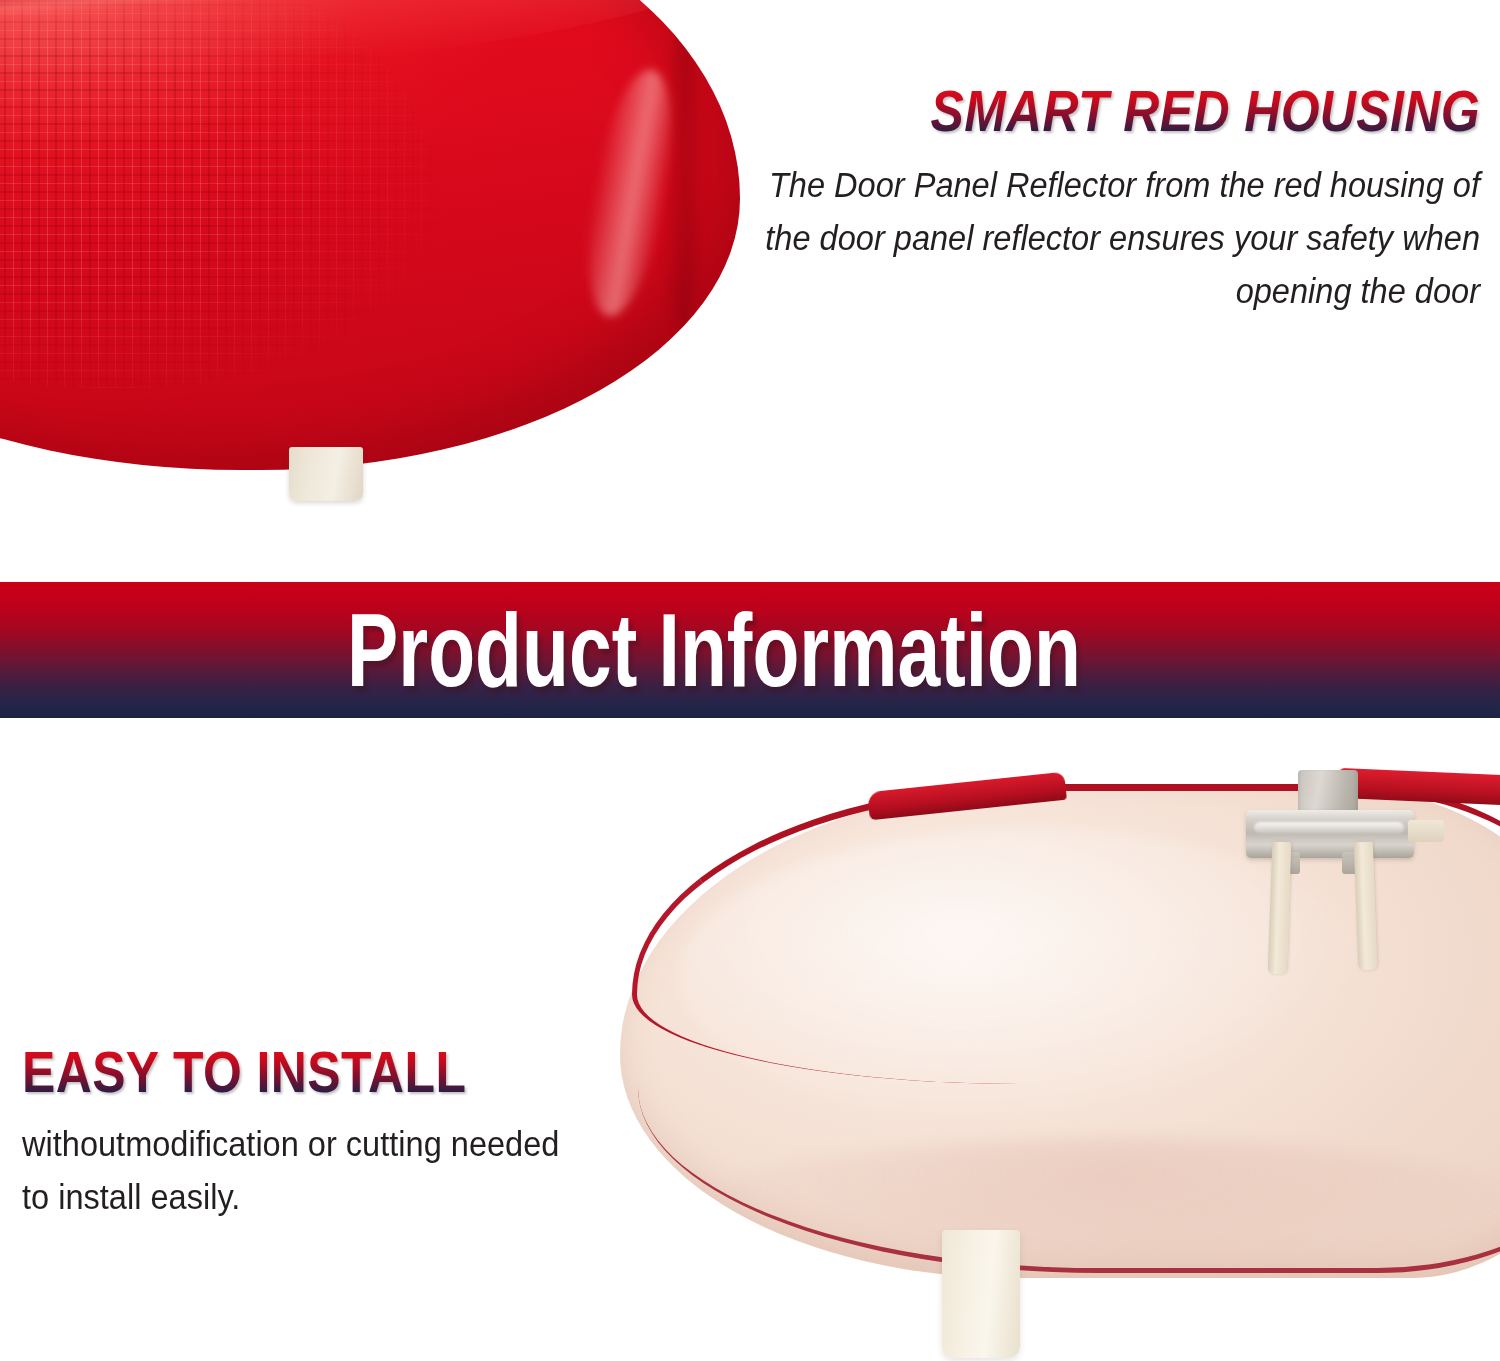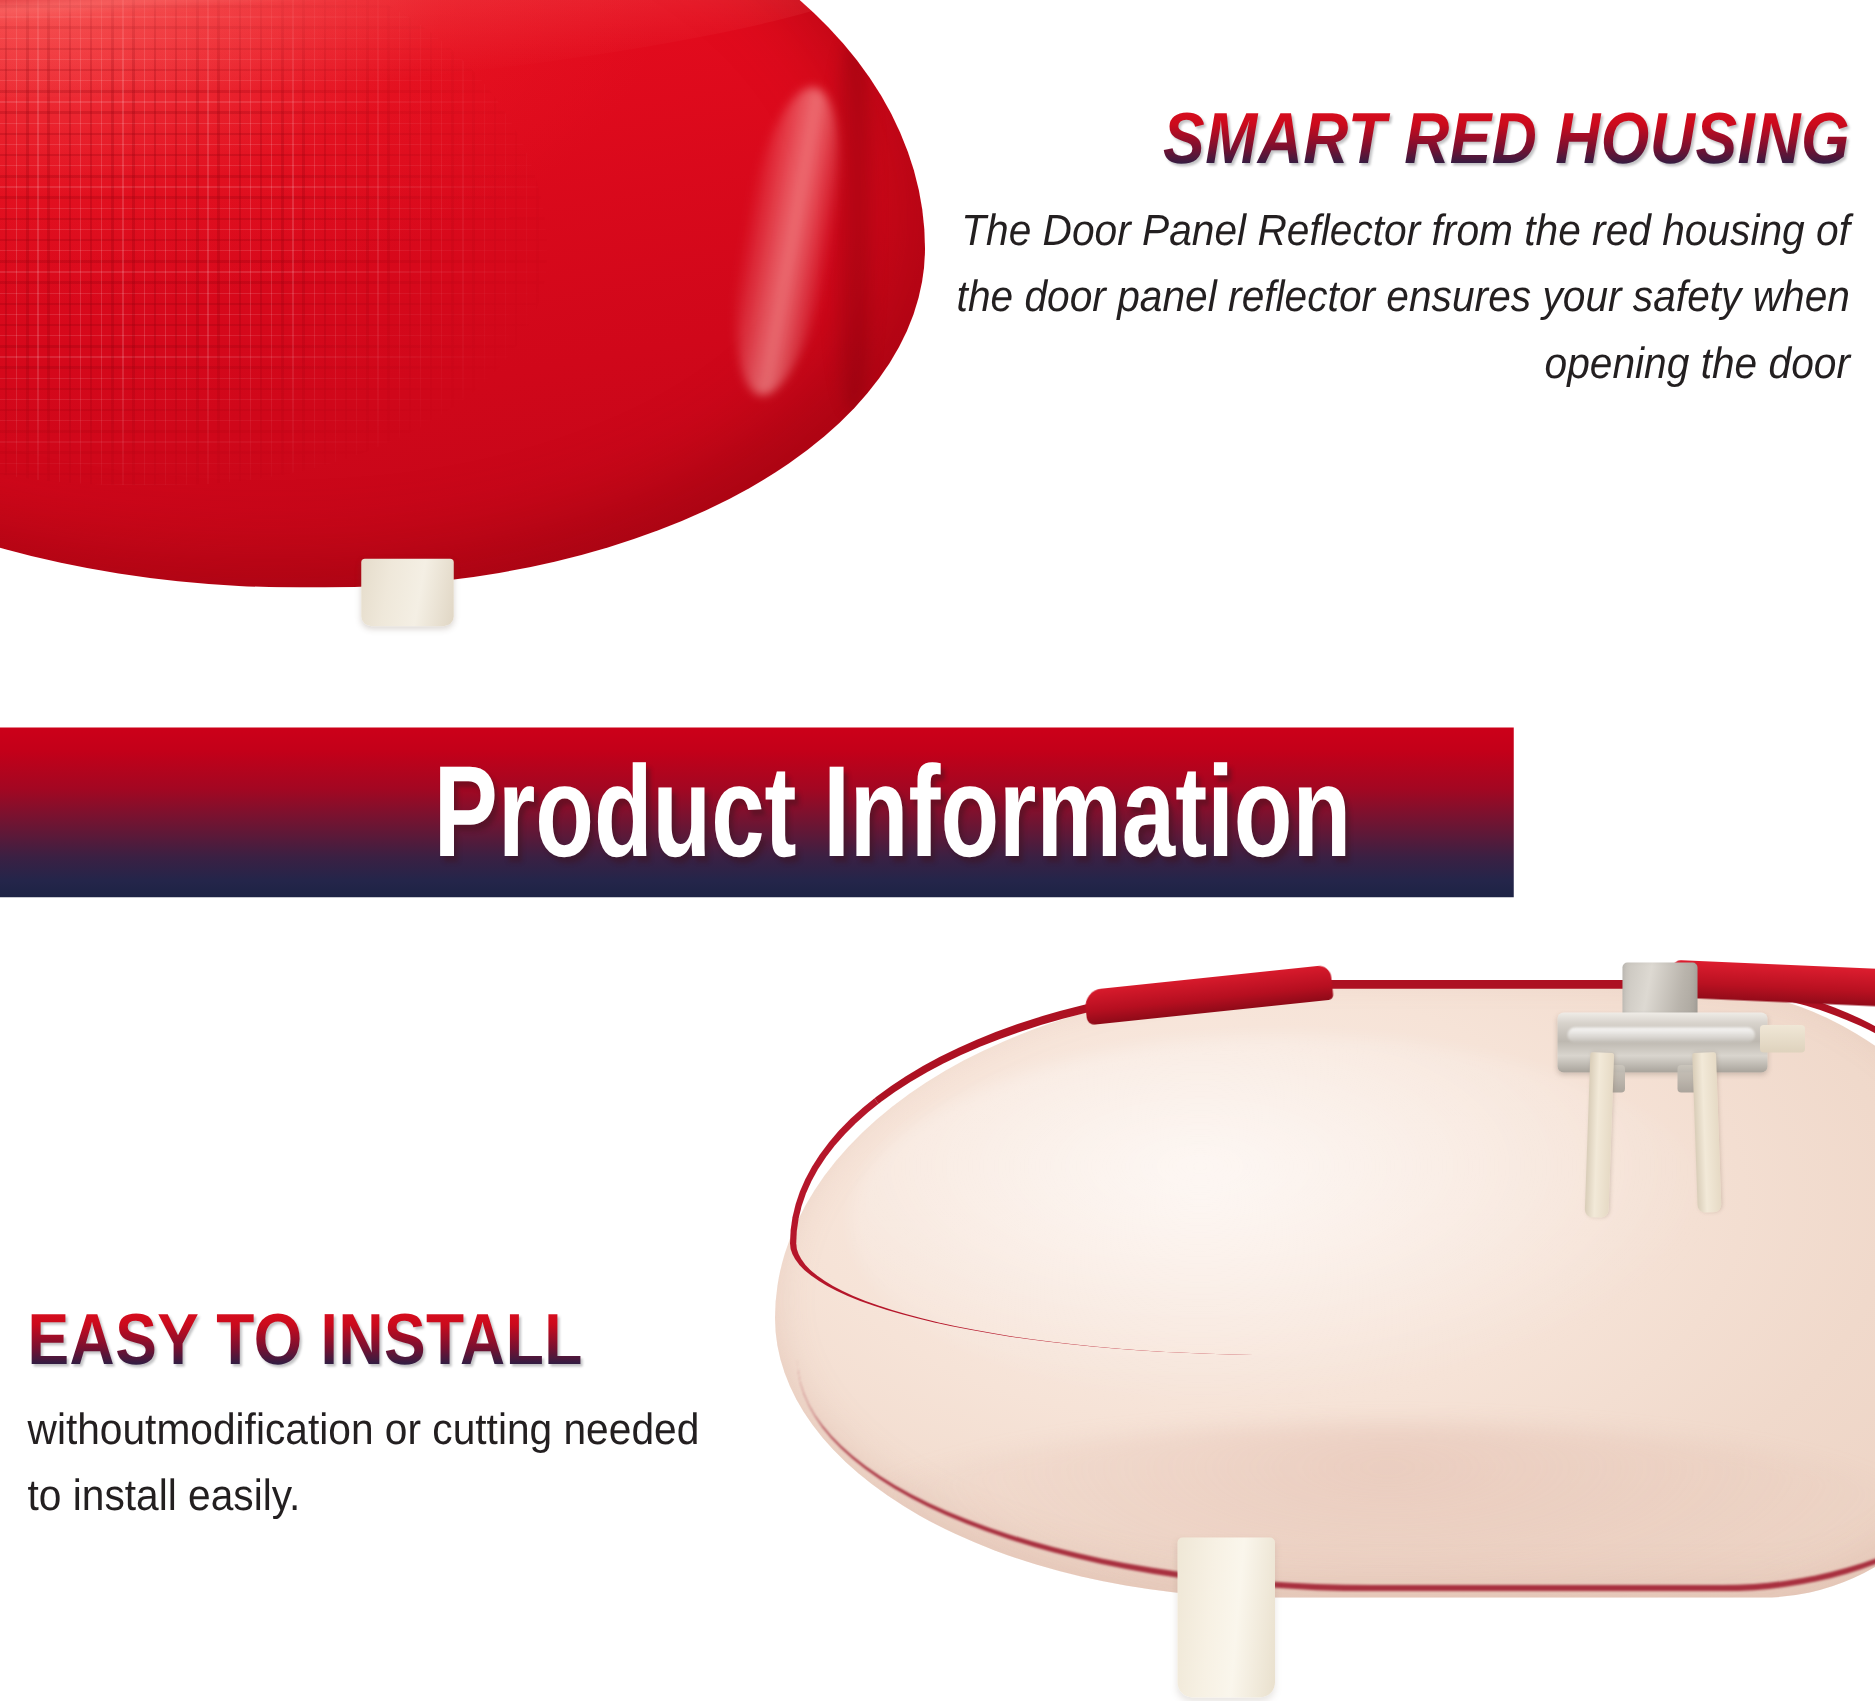--- a/index.html
+++ b/index.html
@@ -166,21 +166,21 @@
     color: #231f20;
     transform: scaleX(0.93);
     transform-origin: right center;
   }
 
   
   .banner {
     position: absolute;
     left: 0;
     top: 582px;
-    width: 1211px;
+    width: 1500px;
     height: 136px;
     background: linear-gradient(180deg,
       #cc0019 0%,
       #c30019 14%,
       #a30722 36%,
       #6d1533 57%,
       #3b2043 76%,
       #24254a 90%,
       #1d2344 100%);
     overflow: hidden;

